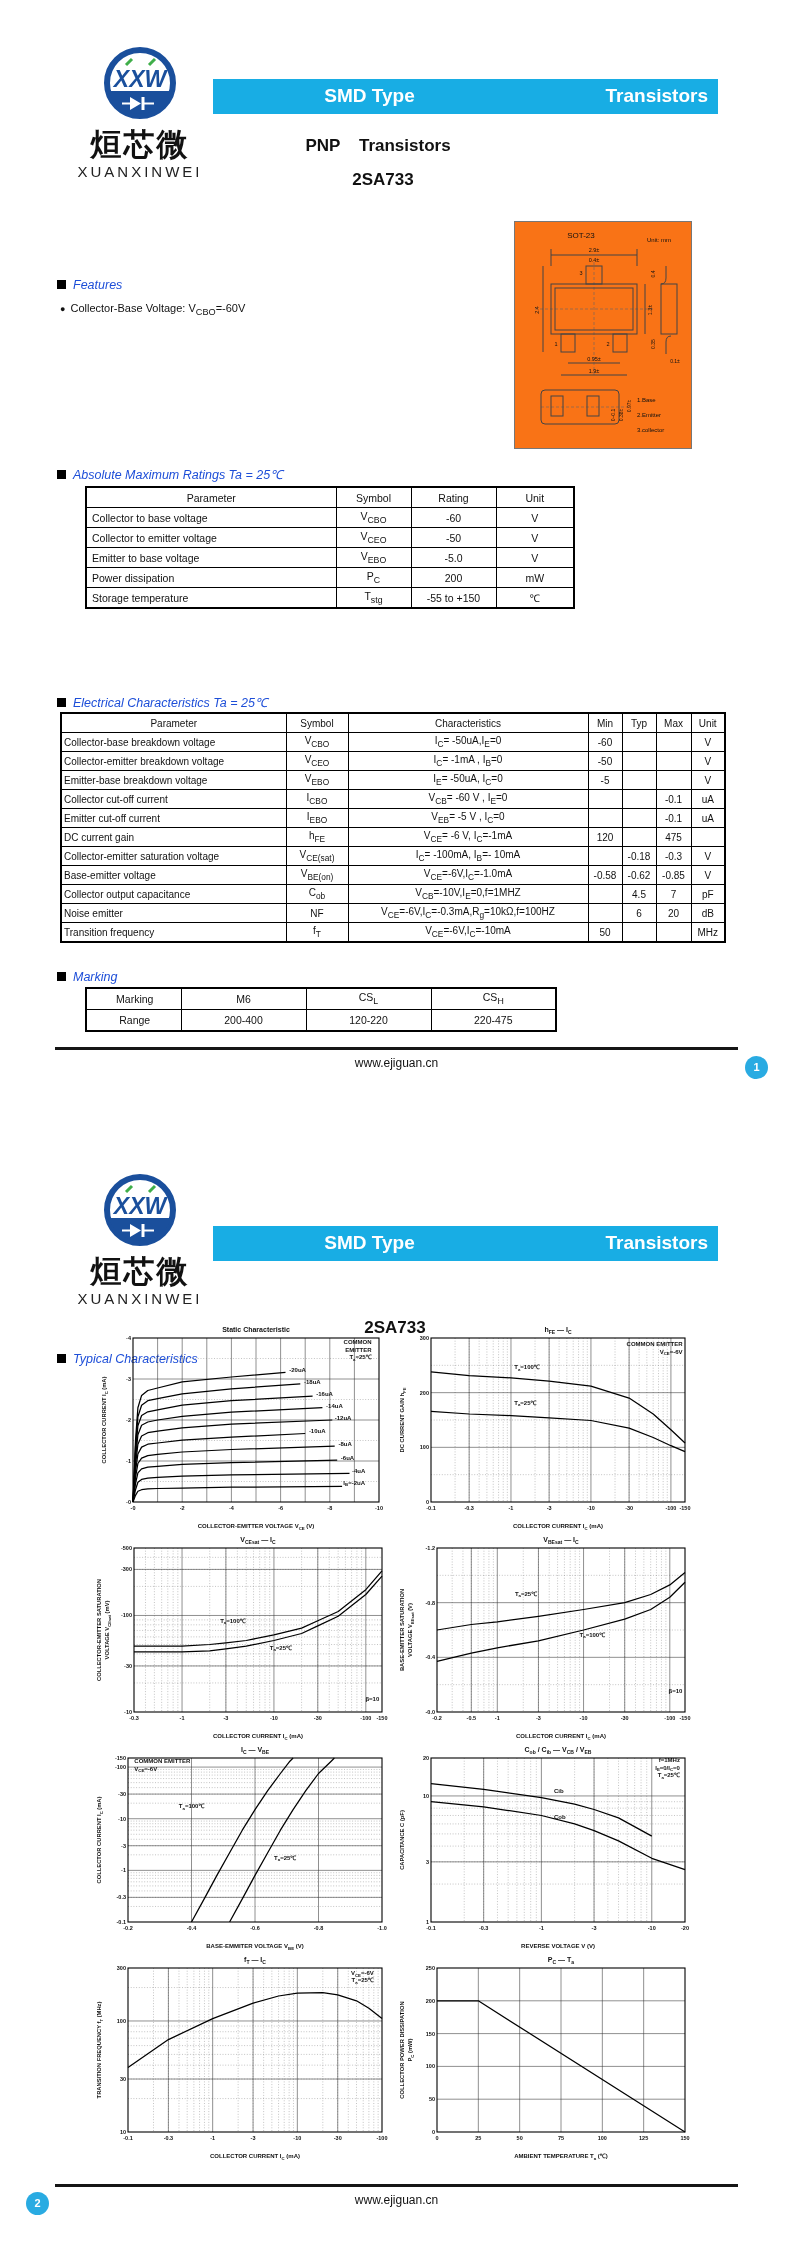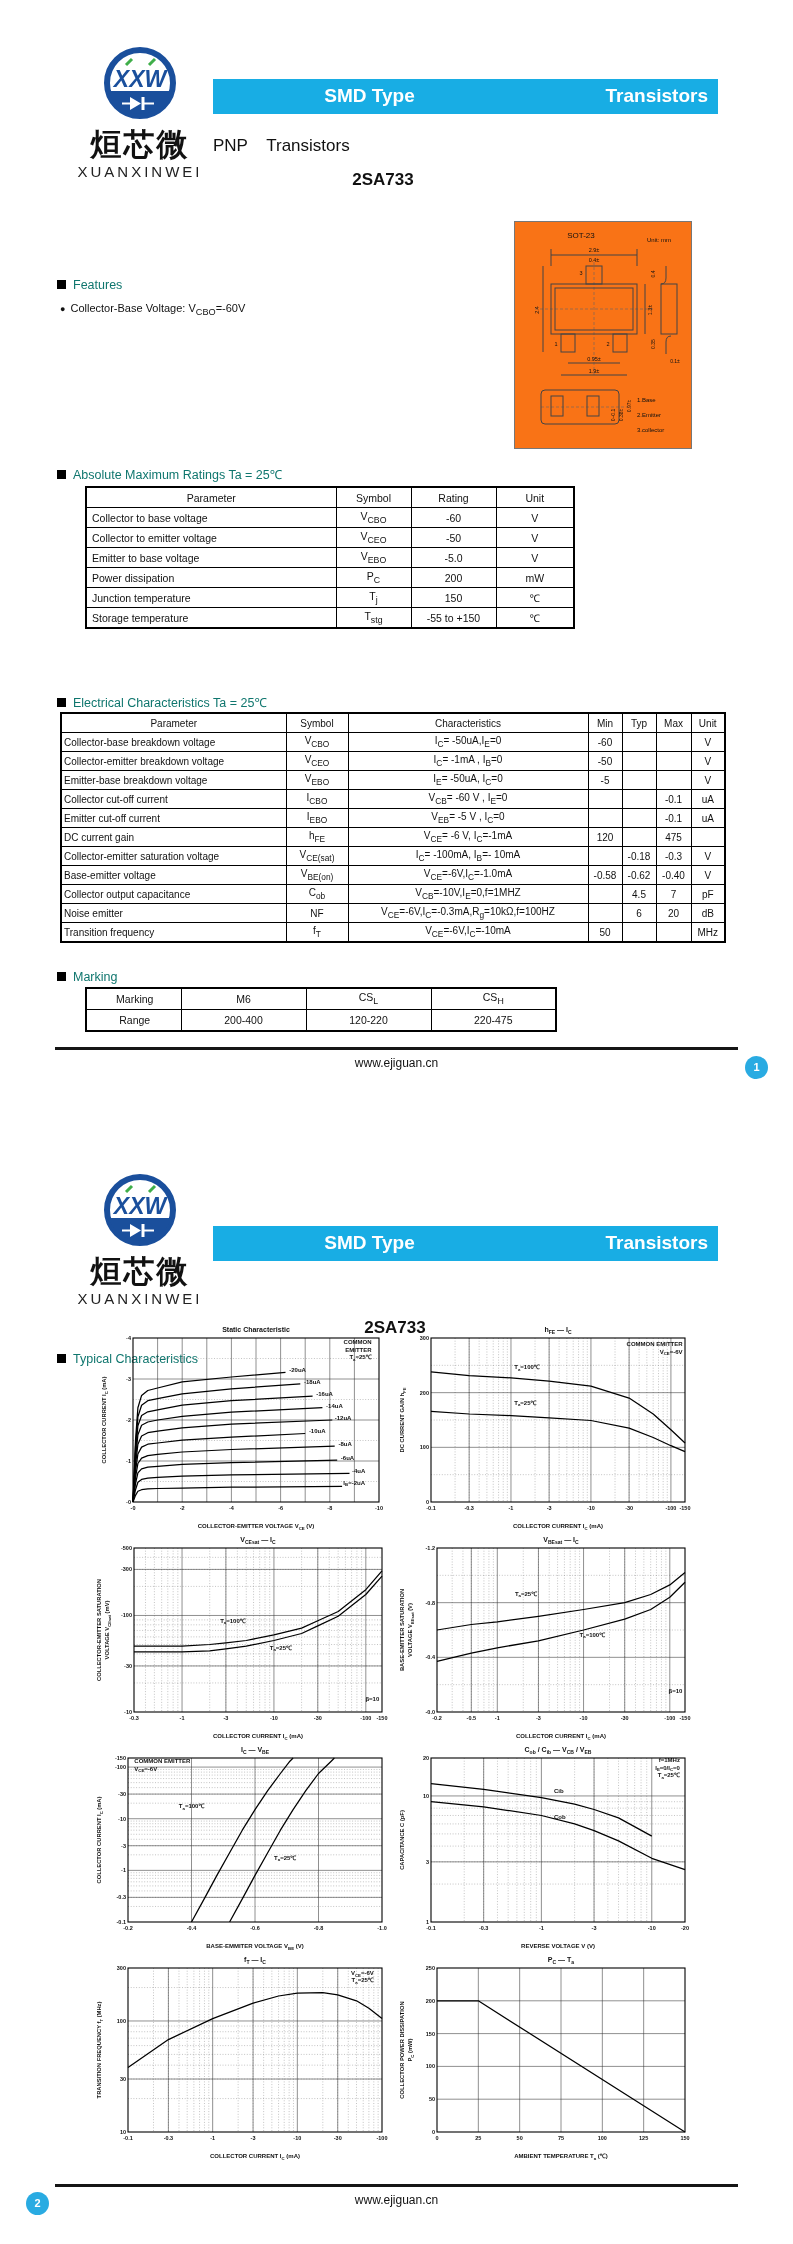--- a/index.html
+++ b/index.html
@@ -9,25 +9,25 @@
 
   .logo-wrap{position:absolute;left:55px;top:45px;width:170px;text-align:center;}
   .logo-zh{font-size:31px;font-weight:bold;letter-spacing:2px;line-height:1.05;margin-top:2px;}
   .logo-en{font-size:15px;letter-spacing:3px;color:#222;margin-top:1px;}
 
   .bar{position:absolute;left:213px;width:505px;height:35px;background:#18ADE4;color:#fff;}
   #page1 .bar{top:79px;} #page2 .bar{top:104px;}
   .bar-center{position:absolute;left:0;top:6px;width:62%;text-align:center;font-size:19px;font-weight:bold;}
   .bar-right{position:absolute;right:10px;top:6px;font-size:19px;font-weight:bold;}
 
-  .title1{position:absolute;left:213px;top:136px;width:330px;font-size:17px;font-weight:normal;white-space:pre;}
+  .title1{position:absolute;left:213px;top:136px;width:330px;text-align:center;font-size:17px;font-weight:bold;white-space:pre;}
   .title2{position:absolute;left:213px;top:170px;width:340px;text-align:center;font-size:17px;font-weight:bold;}
   #page2 .title2{left:245px;top:196px;width:300px;}
 
-  .sec-head{position:absolute;font-size:12.5px;color:#0f766e;}
+  .sec-head{position:absolute;font-size:12.5px;color:#1d4ed8;font-style:italic;}
   .sec-head::before{content:"";display:inline-block;width:9px;height:9px;background:#000;margin-right:7px;}
   .feat-item{position:absolute;left:60px;top:302px;font-size:11px;}
   .feat-item .dot{font-size:9px;margin-right:5px;}
 
   .pkg-box{position:absolute;left:514px;top:221px;width:176px;height:226px;border:1px solid #777;background:#f97316;}
 
   table{border-collapse:collapse;position:absolute;table-layout:fixed;}
   td,th{border:1px solid #000;font-size:10.5px;font-weight:normal;text-align:center;height:18px;padding:0 3px;overflow:hidden;white-space:nowrap;}
   table{border:2px solid #000;}
   td:first-child{text-align:left;padding-left:5px;}
@@ -189,26 +189,20 @@
           <td>-5.0</td>
           <td>V</td>
         </tr>
         <tr>
           <td>Power dissipation</td>
           <td>P<sub>C</sub></td>
           <td>200</td>
           <td>mW</td>
         </tr>
         <tr>
-          <td>Junction temperature</td>
-          <td>T<sub>j</sub></td>
-          <td>150</td>
-          <td>℃</td>
-        </tr>
-        <tr>
           <td>Storage temperature</td>
           <td>T<sub>stg</sub></td>
           <td>-55 to +150</td>
           <td>℃</td>
         </tr>
       </tbody>
     </table>
 
   <div class="sec-head elec">Electrical Characteristics Ta = 25℃</div>
   <table id="elec-table">
@@ -293,21 +287,21 @@
           <td>-0.18</td>
           <td>-0.3</td>
           <td>V</td>
         </tr>
         <tr>
           <td>Base-emitter voltage</td>
           <td>V<sub>BE(on)</sub></td>
           <td>V<sub>CE</sub>=-6V,I<sub>C</sub>=-1.0mA</td>
           <td>-0.58</td>
           <td>-0.62</td>
-          <td>-0.40</td>
+          <td>-0.85</td>
           <td>V</td>
         </tr>
         <tr>
           <td>Collector output capacitance</td>
           <td>C<sub>ob</sub></td>
           <td>V<sub>CB</sub>=-10V,I<sub>E</sub>=0,f=1MHZ</td>
           <td></td>
           <td>4.5</td>
           <td>7</td>
           <td>pF</td>

